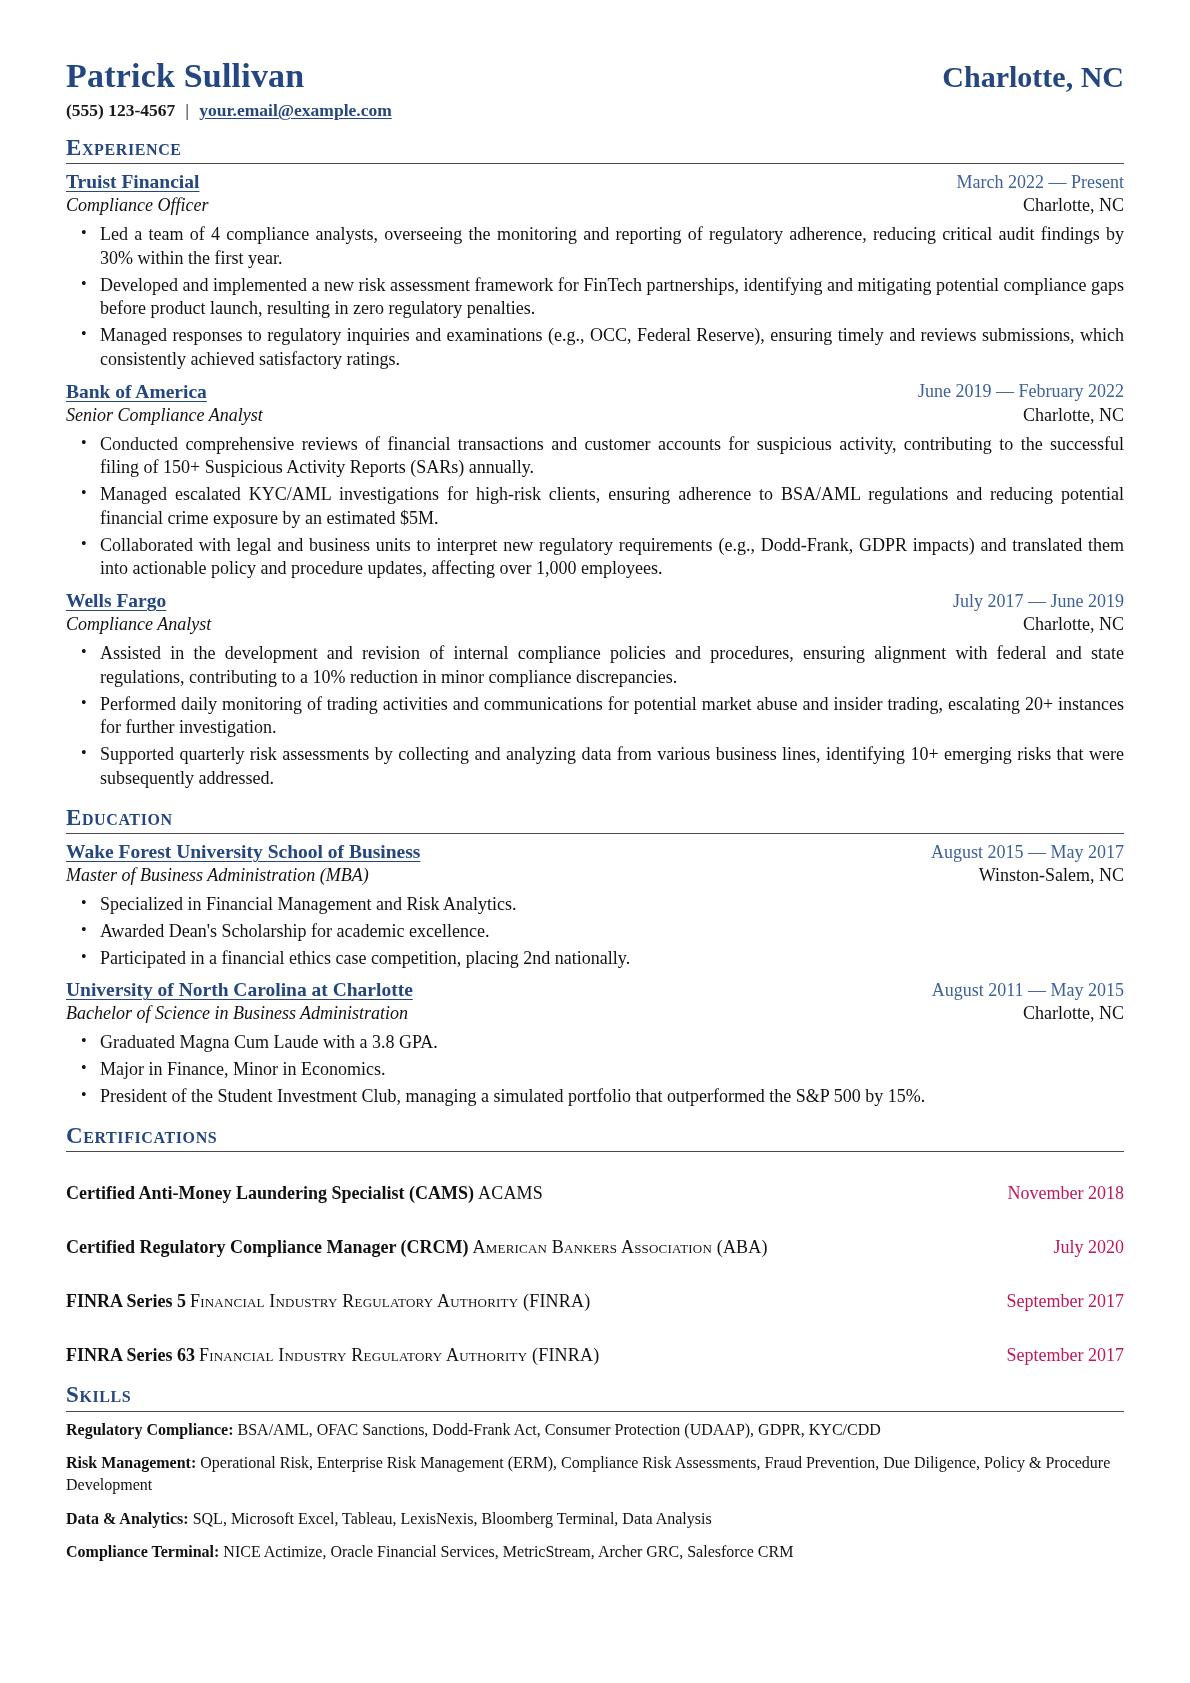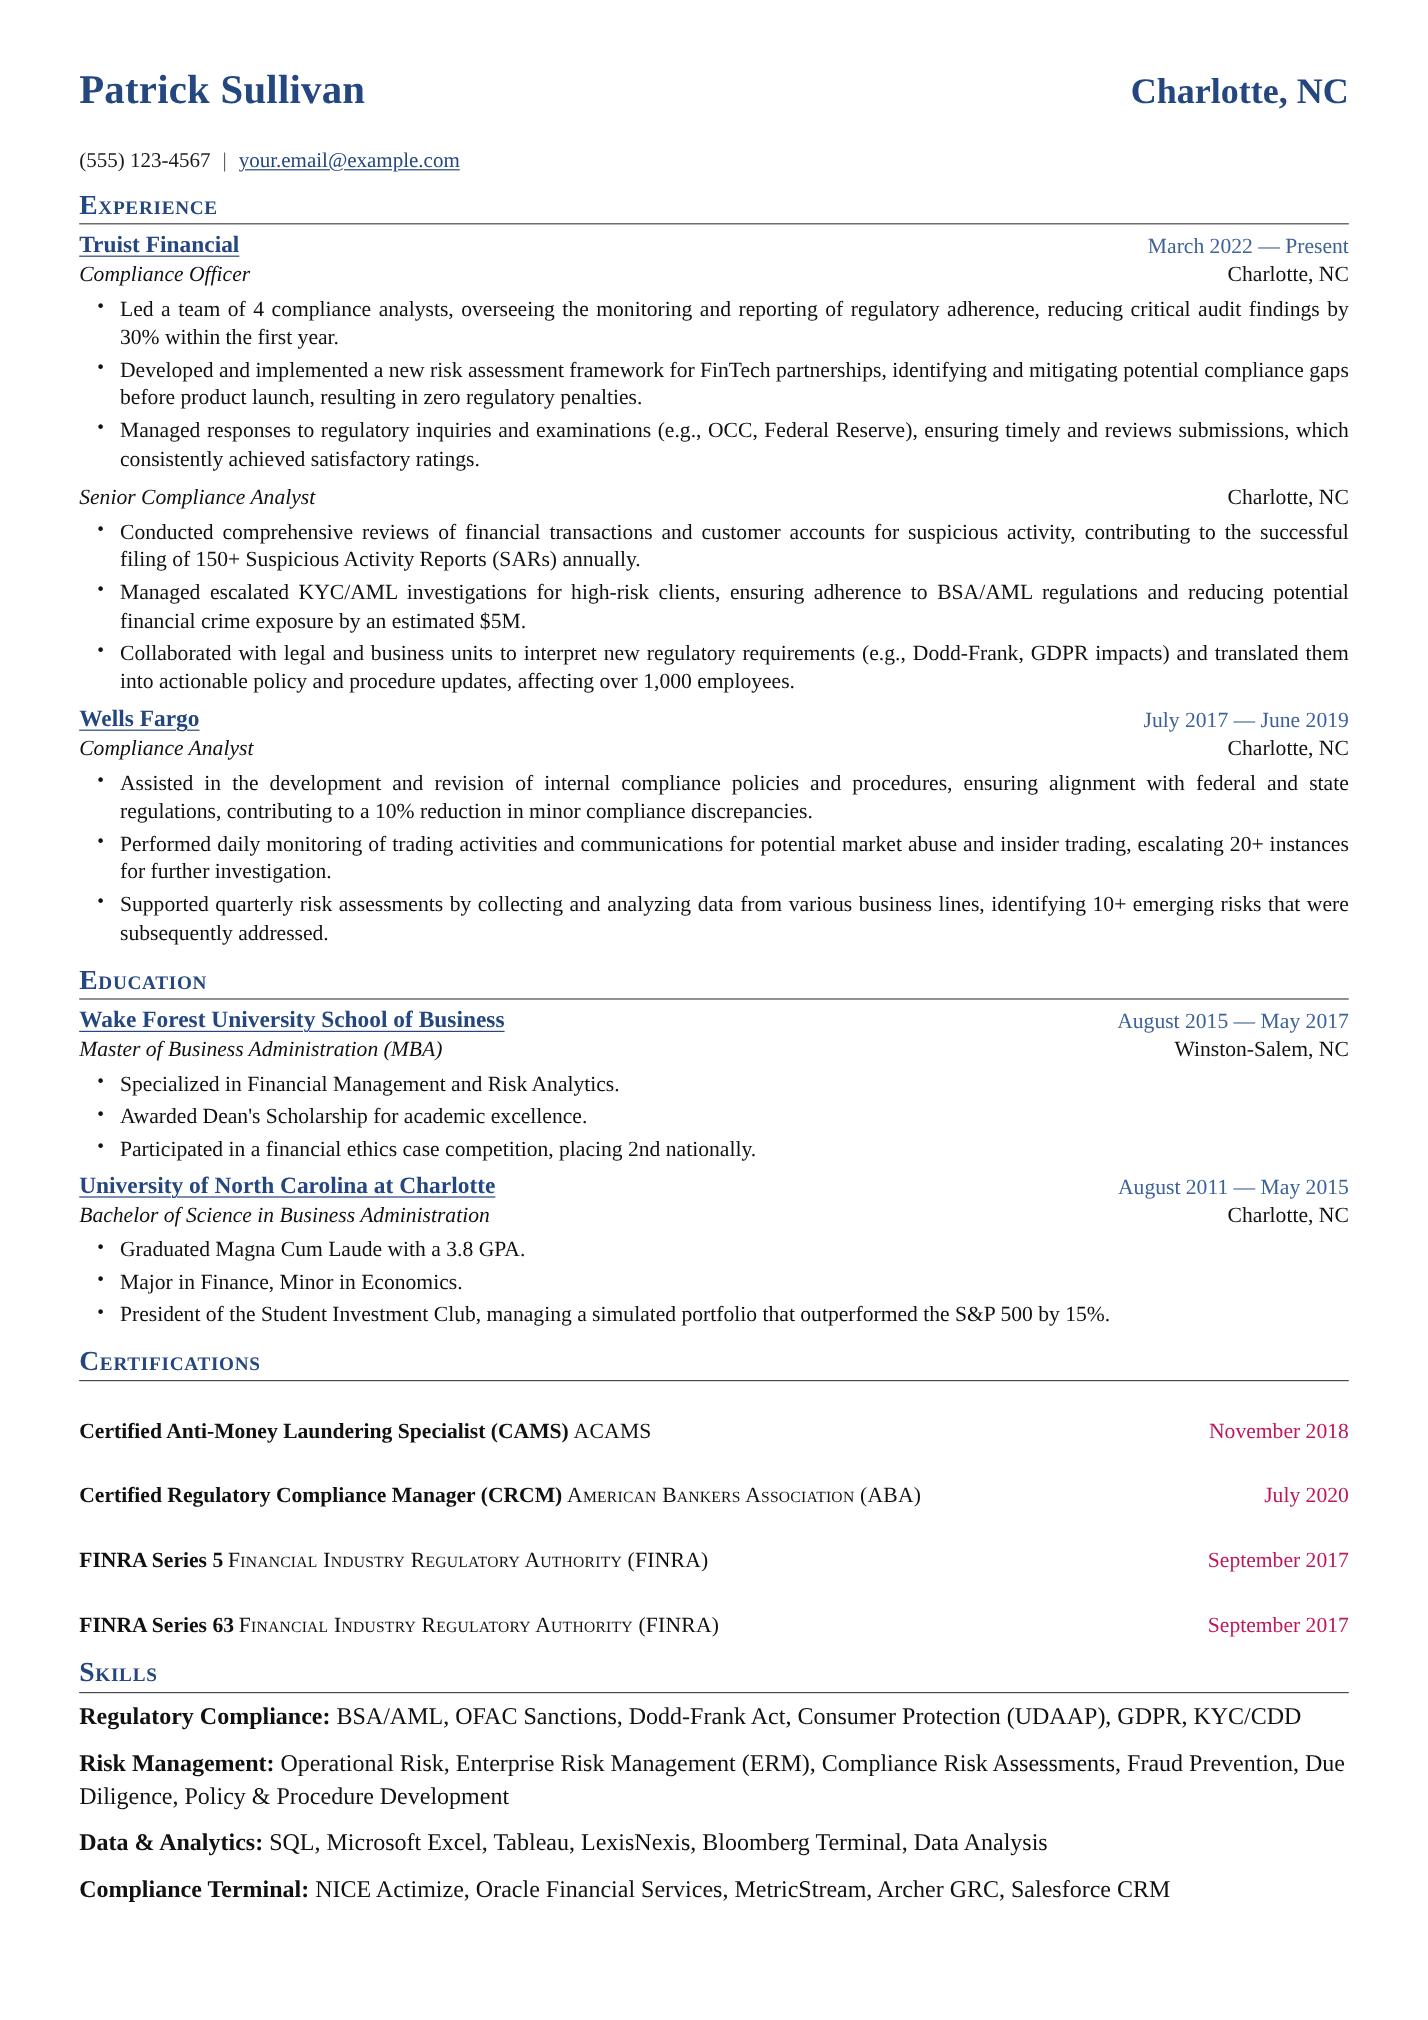--- a/index.html
+++ b/index.html
@@ -36,26 +36,27 @@
     letter-spacing: 0.2px;
     line-height: 1.05;
   }
   .location-top {
     font-size: 30px;
     font-weight: bold;
     color: #24477f;
     line-height: 1.05;
   }
   .contact-row {
-    margin-top: 29px;
+    margin-top: 6px;
     font-size: 17.5px;
     color: #1a1a1a;
     display: flex;
     align-items: baseline;
     gap: 0;
+    font-weight: bold;
   }
   .contact-sep {
     color: #555;
     padding: 0 10px;
   }
   .contact-email {
     color: #24477f;
     text-decoration: underline;
     text-underline-offset: 2px;
   }
@@ -161,21 +162,21 @@
     margin-left: 4px;
   }
   .cert-date {
     color: #be185d;
     white-space: nowrap;
     padding-left: 18px;
   }
 
   
   .skill-row {
-    font-size: 20px;
+    font-size: 16px;
     line-height: 1.35;
     margin-bottom: 12px;
     text-align: left;
     color: #111;
   }
   .skill-row:last-child { margin-bottom: 0; }
   .skill-cat {
     font-weight: bold;
   }
 </style>
@@ -208,20 +209,24 @@
         <span class="entry-loc">Charlotte, NC</span>
       </div>
       <ul class="bullets">
         <li>Led a team of 4 compliance analysts, overseeing the monitoring and reporting of regulatory adherence, reducing critical audit findings by 30% within the first year.</li>
         <li>Developed and implemented a new risk assessment framework for FinTech partnerships, identifying and mitigating potential compliance gaps before product launch, resulting in zero regulatory penalties.</li>
         <li>Managed responses to regulatory inquiries and examinations (e.g., OCC, Federal Reserve), ensuring timely and reviews submissions, which consistently achieved satisfactory ratings.</li>
       </ul>
     </div>
 
     <div class="entry-block">
+      <div class="entry-line">
+        <span class="entry-org">Bank of America</span>
+        <span class="entry-date">June 2019 — February 2022</span>
+      </div>
       <div class="entry-line entry-sub">
         <span class="entry-role">Senior Compliance Analyst</span>
         <span class="entry-loc">Charlotte, NC</span>
       </div>
       <ul class="bullets">
         <li>Conducted comprehensive reviews of financial transactions and customer accounts for suspicious activity, contributing to the successful filing of 150+ Suspicious Activity Reports (SARs) annually.</li>
         <li>Managed escalated KYC/AML investigations for high-risk clients, ensuring adherence to BSA/AML regulations and reducing potential financial crime exposure by an estimated $5M.</li>
         <li>Collaborated with legal and business units to interpret new regulatory requirements (e.g., Dodd-Frank, GDPR impacts) and translated them into actionable policy and procedure updates, affecting over 1,000 employees.</li>
       </ul>
     </div>

